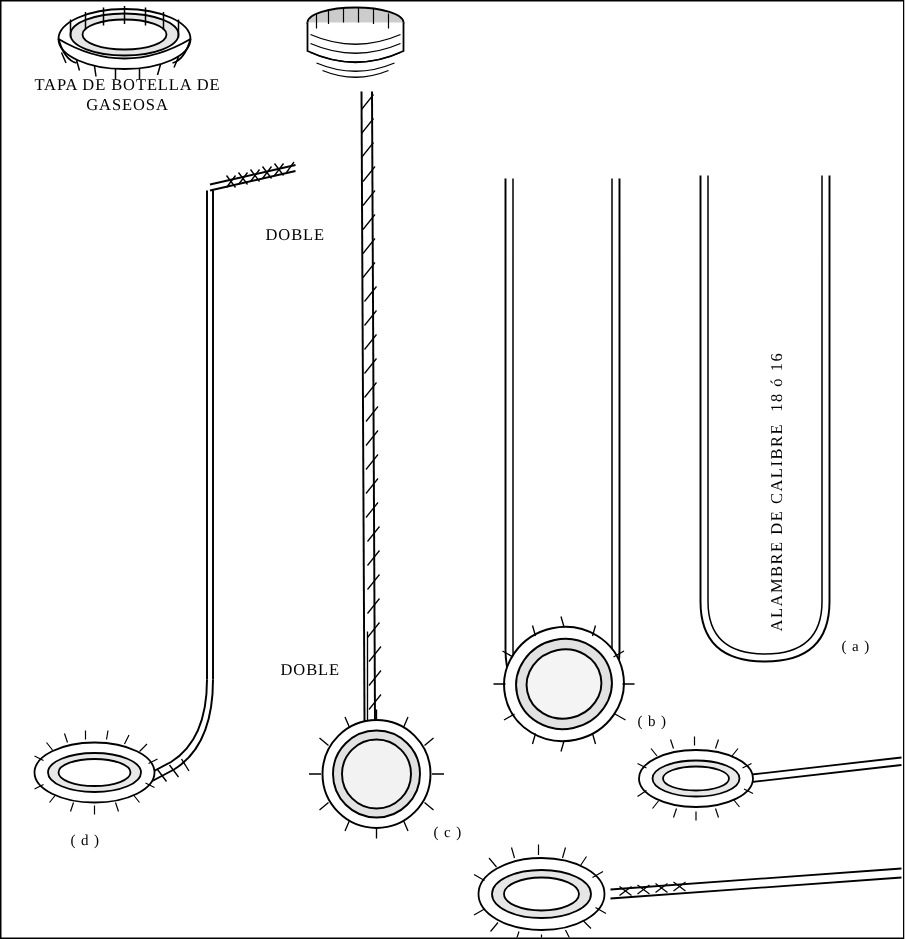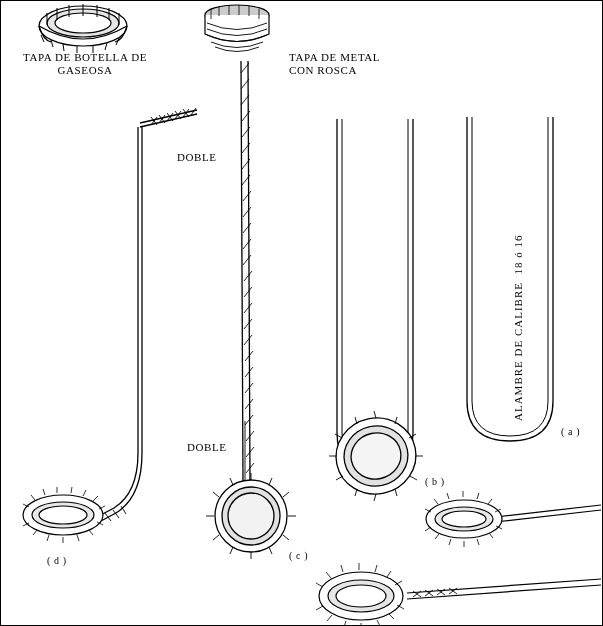--- a/index.html
+++ b/index.html
@@ -169,22 +169,20 @@
       <g stroke-width="0.8">
         <path d="M322 586 l-7 -4 M330 577 l-5 -6 M342 571 l-2 -7 M358 569 l0 -7 M374 571 l2 -7 M386 576 l4 -6 M394 584 l7 -4"></path>
         <path d="M322 605 l-7 4 M331 614 l-5 6 M345 620 l-2 6 M360 622 l0 6 M376 619 l3 6 M388 613 l5 5 M396 604 l7 4"></path>
       </g>
     </g>
   </svg>
 
   <div class="label center" style="left:10px; top:50px; width:148px;">TAPA DE BOTELLA DE
 GASEOSA</div>
 
-  <div class="label" style="left:288px; top:50px;">TAPA DE METAL
-CON ROSCA</div>
 
   <div class="label" style="left:176px; top:150px;">DOBLE</div>
 
   <div class="label" style="left:186px; top:440px;">DOBLE</div>
 
   <div class="vertical" style="left:511px; top:420px;">ALAMBRE DE CALIBRE  18 ó 16</div>
 
   <div class="label small" style="left:560px; top:424px;">( a )</div>
 
   <div class="label small" style="left:424px; top:474px;">( b )</div>

